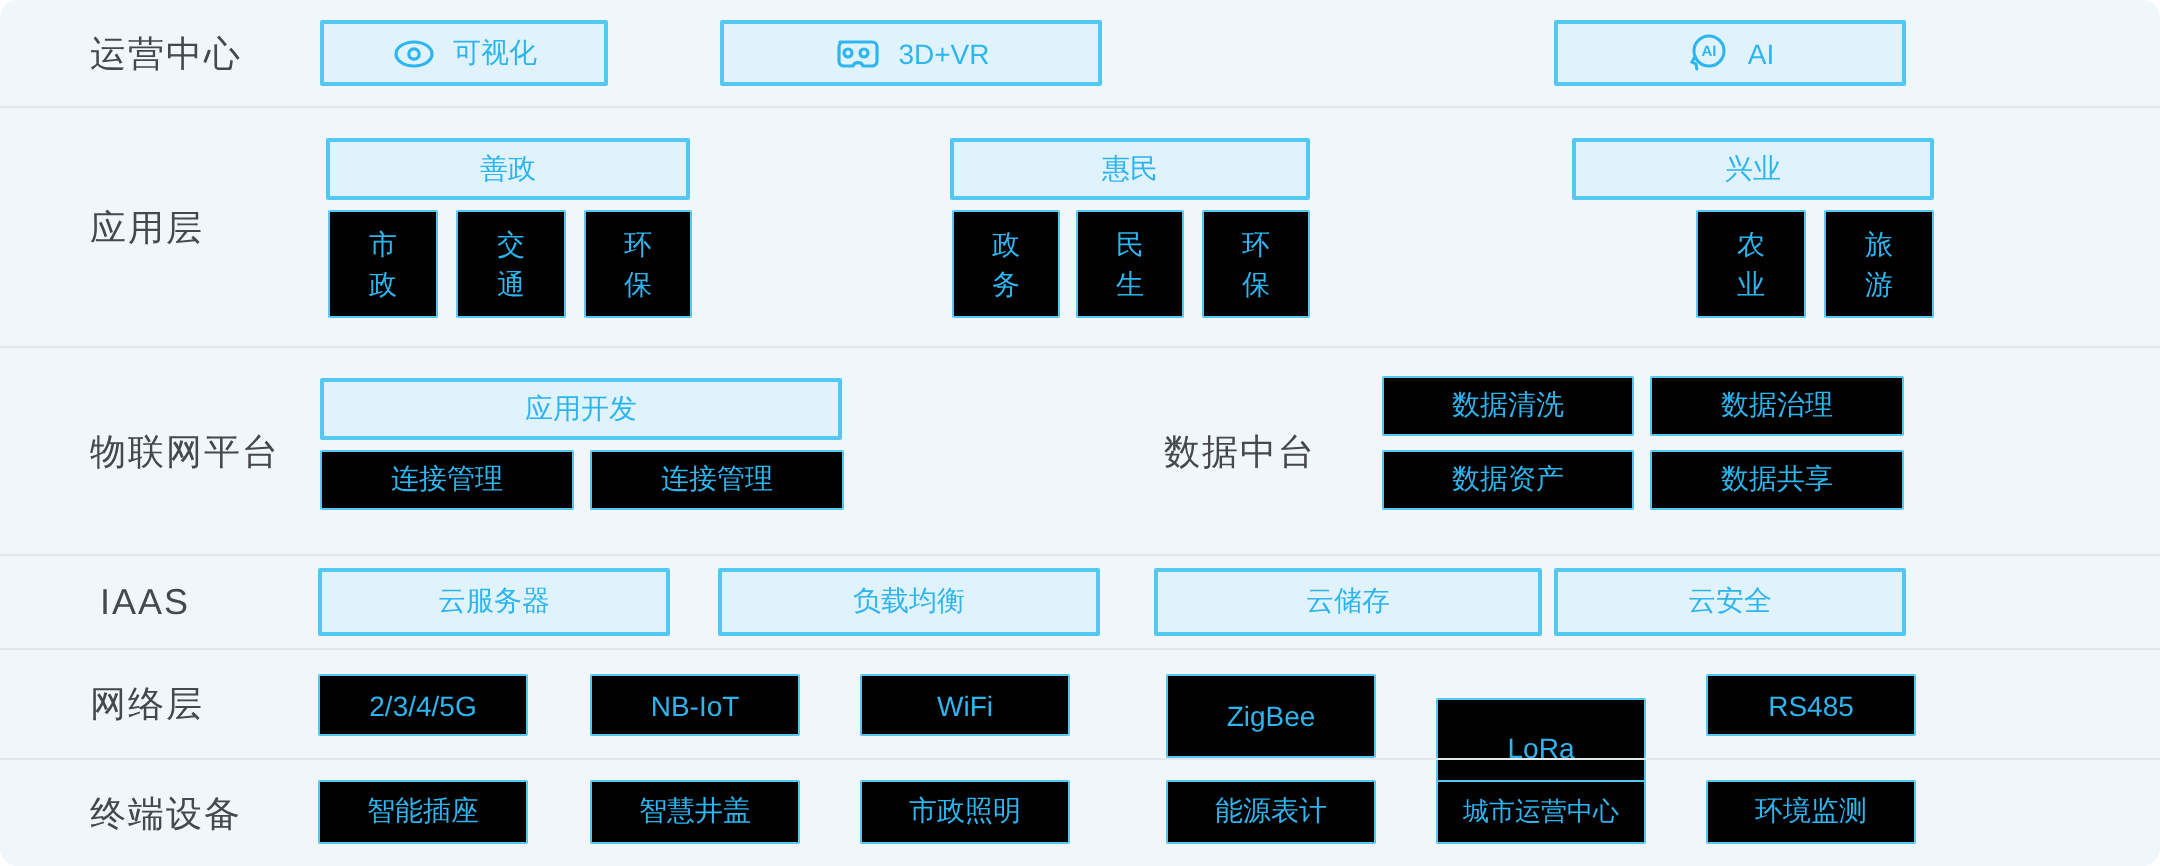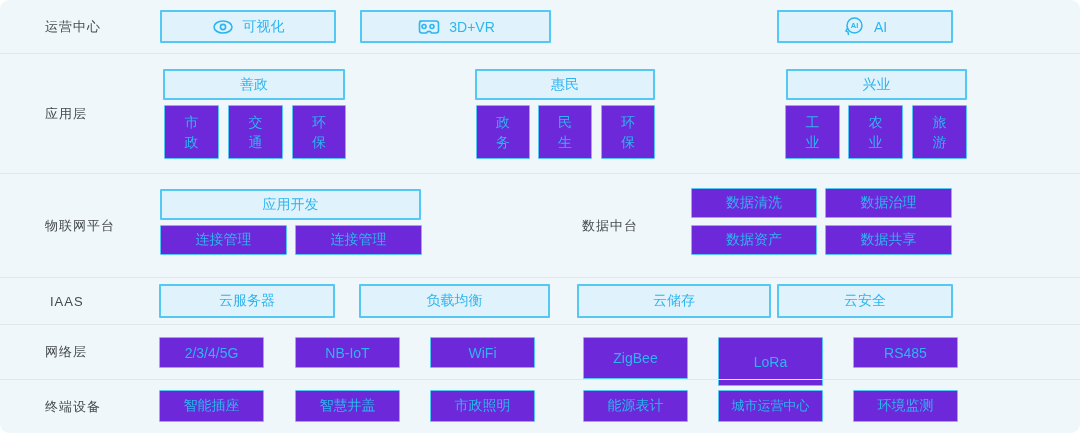--- a/index.html
+++ b/index.html
@@ -13,49 +13,49 @@
     width: 1080px; height: 433px;
     background: #eff7fa;
     border-radius: 9px;
     overflow: hidden;
   }
   .row { position: relative; width: 100%; }
   .row + .row { border-top: 1px solid #e1e8ec; }
   .row-label {
     position: absolute; top: 0; bottom: 0;
     display: flex; align-items: center;
-    font-size: 13px; color: #45484d; letter-spacing: 1px;
+    font-size: 18px; color: #45484d; letter-spacing: 1px;
     white-space: nowrap;
   }
   .btn {
     position: absolute;
     display: flex; align-items: center; justify-content: center; gap: 9px;
     border: 2px solid #54c7f3;
     background: #e0f3fc;
     color: #2db5ef;
     font-size: 14px;
     border-radius: 1px;
     cursor: pointer;
   }
-  .btn.thin { border-width: 1.5px; background: #6d28d9; }
+  .btn.thin { border-width: 1.5px; background: #000000; }
   .icon { display: flex; align-items: center; }
   .vtext {
     width: 1em; line-height: 1.45;
     word-break: break-all; text-align: center;
   }
 </style>
 </head>
 <body>
 
 <div class="panel">
 
   <section class="row" style="height:53px">
     <div class="row-label" style="left:45px">运营中心</div>
 
-    <div class="btn" style="left:160px;top:10px;width:176px;height:33px">
+    <div class="btn" style="left:160px;top:10px;width:144px;height:33px">
       <span class="icon">
         <svg width="22" height="16" viewBox="0 0 22 16" fill="none" stroke="#2db5ef" stroke-width="1.6">
           <ellipse cx="11" cy="8" rx="9" ry="6"></ellipse>
             <circle cx="11" cy="8" r="2.6"></circle>
         </svg>
       </span>
       <span>可视化</span>
     </div>
 
     <div class="btn" style="left:360px;top:10px;width:191px;height:33px">
@@ -107,23 +107,20 @@
     <div class="btn thin" style="left:538px;top:51px;width:54px;height:54px">
       <span class="vtext">民生</span>
     </div>
     <div class="btn thin" style="left:601px;top:51px;width:54px;height:54px">
       <span class="vtext">环保</span>
     </div>
 
     <div class="btn" style="left:786px;top:15px;width:181px;height:31px">
       <span>兴业</span>
     </div>
-    <div class="btn thin" style="left:785px;top:51px;width:55px;height:54px">
-      <span class="vtext">工业</span>
-    </div>
     <div class="btn thin" style="left:848px;top:51px;width:55px;height:54px">
       <span class="vtext">农业</span>
     </div>
     <div class="btn thin" style="left:912px;top:51px;width:55px;height:54px">
       <span class="vtext">旅游</span>
     </div>
   </section>
 
   <section class="row" style="height:104px">
     <div class="row-label" style="left:45px">物联网平台</div>
@@ -179,21 +176,21 @@
     </div>
     <div class="btn thin" style="left:295px;top:12px;width:105px;height:31px">
       <span>NB-IoT</span>
     </div>
     <div class="btn thin" style="left:430px;top:12px;width:105px;height:31px">
       <span>WiFi</span>
     </div>
     <div class="btn thin" style="left:583px;top:12px;width:105px;height:42px">
       <span>ZigBee</span>
     </div>
-    <div class="btn thin" style="left:718px;top:12px;width:105px;height:49px">
+    <div class="btn thin" style="left:718px;top:24px;width:105px;height:49px">
       <span>LoRa</span>
     </div>
     <div class="btn thin" style="left:853px;top:12px;width:105px;height:31px">
       <span>RS485</span>
     </div>
   </section>
 
   <section class="row" style="height:54px">
     <div class="row-label" style="left:45px">终端设备</div>
 

